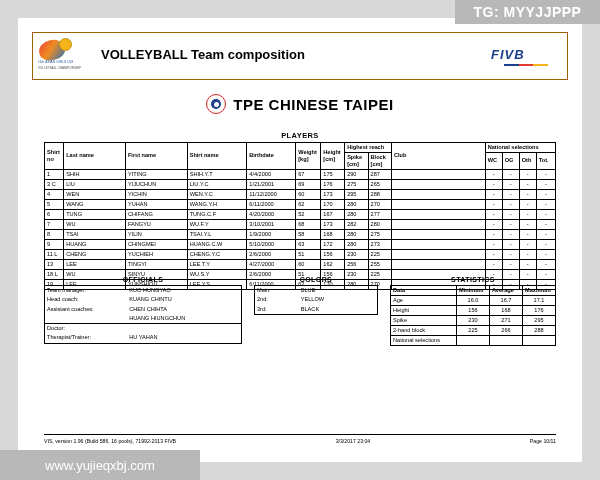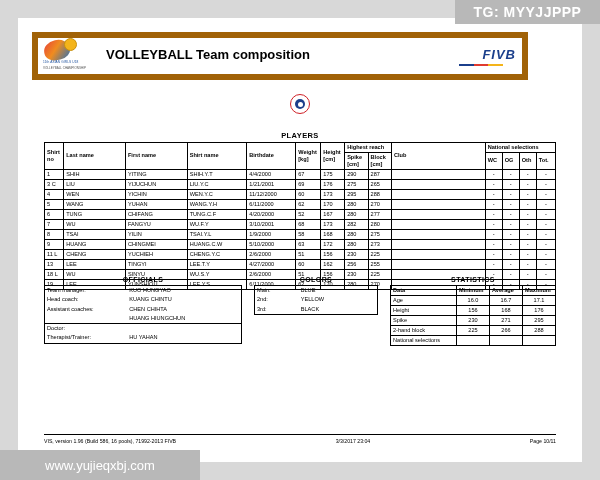--- a/index.html
+++ b/index.html
@@ -41,22 +41,22 @@
     font-size: 13px;
     display: flex;
     align-items: center;
     justify-content: center;
     z-index: 20;
   }
   
   .hdr {
     position: absolute;
     left: 14px; top: 14px;
-    width: 496px; height: 48px;
-    border: 6px solid #a16207;
+    width: 536px; height: 48px;
+    border: 1px solid #a16207;
     display: flex;
     align-items: center;
   }
   .hdr-logo {
     width: 62px; height: 46px;
     display: flex; align-items: center; justify-content: center;
     flex: none;
   }
   .logo-art {
     width: 54px; height: 38px;
@@ -81,21 +81,21 @@
   }
   .logo-art .txt2 {
     position: absolute; left: 1px; top: 30px;
     font-size: 3px; color: #555; line-height: 3.6px; white-space: nowrap;
   }
   .hdr-titles { flex: 1; padding-left: 6px; }
   .hdr-t1 { font-size: 13px; font-weight: bold; color: #000; margin-bottom: 3px; }
   .hdr-t2 { font-size: 9px; color: #000; }
   .hdr-fivb {
     width: 76px; flex: none;
-    text-align: right;
+    text-align: left;
     padding-right: 6px;
   }
   .fivb-word {
     font-size: 13px; font-weight: bold; font-style: italic;
     color: #1b3f8b; letter-spacing: 1px;
   }
   .fivb-rule {
     margin: 2px auto 0; width: 44px; height: 2px;
     background: linear-gradient(90deg,#1b3f8b 0 33%,#e03a2f 33% 66%,#f4b41a 66% 100%);
   }
@@ -206,20 +206,21 @@
       <div class="hdr-t1">VOLLEYBALL  Team composition</div>
     </div>
     <div class="hdr-fivb">
       <div class="fivb-word">FIVB</div>
       <div class="fivb-rule"></div>
     </div>
   </div>
 
   <div class="team-title">
     <div class="tpe-emblem"></div>
+    <div class="team-name">TPE  CHINESE TAIPEI</div>
   </div>
 
   <div class="players-wrap">
     <div class="section-label">PLAYERS</div>
     <table class="grid">
       <thead>
         <tr class="hdr-row1">
           <th rowspan="2" style="width:18px" class="center">
             <span>Shirt</span><br>
             <span>no</span>

